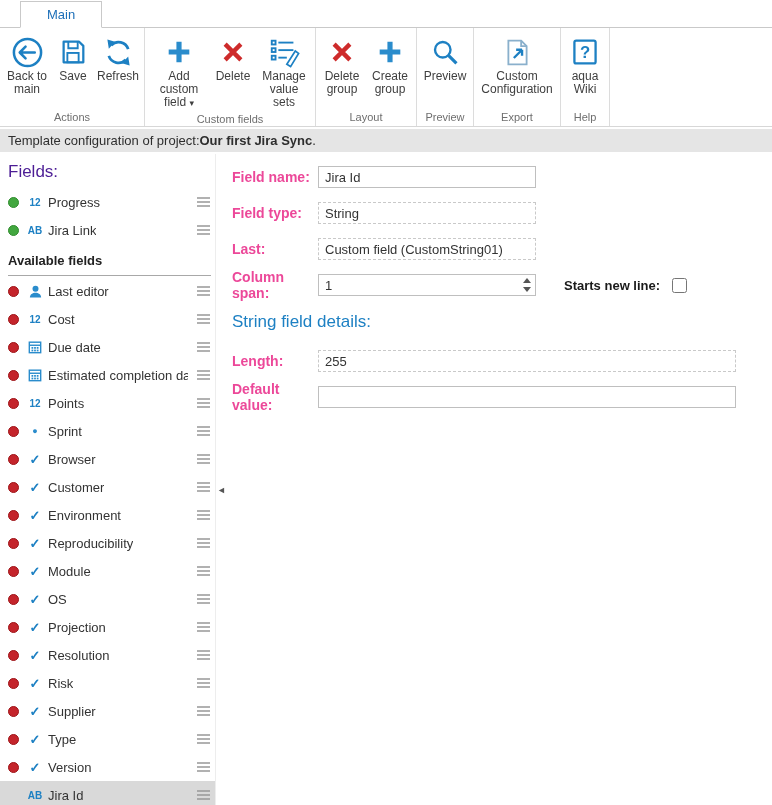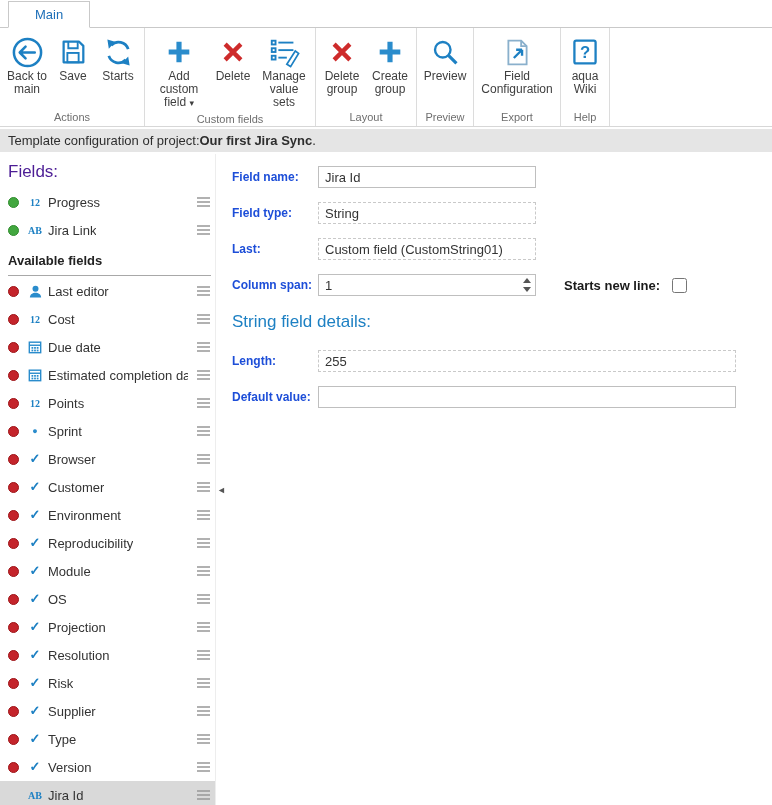--- a/index.html
+++ b/index.html
@@ -2,21 +2,21 @@
 <html><head>
 <meta charset="utf-8">
 <style>
   * { box-sizing: border-box; }
   html,body { margin:0; padding:0; }
   body {
     width:772px; height:805px; position:relative; overflow:hidden;
     background:#fff; font-family:"Liberation Sans", sans-serif; color:#333;
   }
   
-  .tabrow { height:28px; border-bottom:1px solid #c9c9c9; display:flex; align-items:flex-end; padding-left:8px; background:#fff; }
+  .tabrow { height:28px; border-bottom:1px solid #c9c9c9; display:flex; align-items:flex-end; padding-left:20px; background:#fff; }
   .tab {
     height:27px; line-height:26px; padding:0 26px; border:1px solid #c9c9c9; border-bottom:1px solid #fff;
     color:#1d6fb8; font-size:13px; background:#fff; margin-bottom:-1px; position:relative; z-index:2; cursor:pointer;
   }
   
   .ribbon { display:flex; align-items:stretch; height:99px; border-bottom:1px solid #d7d7d7; background:#fff; }
   .rgroup { display:flex; flex-direction:column; border-right:1px solid #dcdcdc; padding:1px 2px 0; }
   .rbuttons { display:flex; flex:1; align-items:flex-start; justify-content:center; }
   .rgrouplabel { font-size:11px; color:#6e6e6e; text-align:center; padding:1px 4px 3px; white-space:nowrap; }
   .rbtn { display:flex; flex-direction:column; align-items:center; padding:5px 2px 2px; cursor:pointer; }
@@ -28,34 +28,34 @@
   .banner { margin-top:2px; height:23px; background:#e5e5e5; font-size:13px; color:#2e2e2e; display:flex; align-items:center; padding-left:8px; }
   .banner b { font-weight:bold; }
   
   .sidebar { position:absolute; left:0; top:154px; width:216px; bottom:0; overflow:hidden; border-right:1px solid #ededed; }
   .sidebar-title { color:#4c1d95; font-size:17px; padding:8px 0 6px 8px; }
   .field-item { height:28px; display:flex; align-items:center; padding-left:8px; position:relative; font-size:13px; color:#333; cursor:pointer; }
   .field-item.selected { background:#d9d9d9; }
   .status-dot { width:11px; height:11px; border-radius:50%; margin-right:7px; flex:0 0 auto; }
   .status-green { background:#42a73f; border:1px solid #2f8c2d; }
   .status-red { background:#c4242b; border:1px solid #9e1418; }
-  .type-icon { width:18px; margin-right:4px; display:flex; align-items:center; justify-content:center; flex:0 0 auto;font-family:Liberation Serif, serif; }
+  .type-icon { width:18px; margin-right:4px; display:flex; align-items:center; justify-content:center; flex:0 0 auto; }
   .txticon { color:#1d80c3; font-size:10px; font-weight:bold; }
   .checkicon { color:#1d80c3; font-size:13px; font-weight:bold; }
   .sprinticon { color:#2a8ccc; font-size:9px; }
   .field-label { white-space:nowrap; overflow:hidden; max-width:140px; }
   .handle { position:absolute; right:5px; top:50%; transform:translateY(-50%); display:flex; cursor:grab; }
   .avail-header { font-weight:bold; font-size:13px; color:#222; padding:9px 0 7px 8px; }
   .avail-sep { border-bottom:1px solid #a8a8a8; margin:0 4px 1px 8px; }
   
   .content { position:absolute; left:217px; top:154px; right:0; bottom:0; background:#fff; }
   .collapse-arrow { position:absolute; left:0; top:331px; font-size:9px; color:#555; cursor:pointer; }
   .form { position:absolute; left:15px; top:12px; right:16px; }
   .frow { display:flex; align-items:center; margin-bottom:14px; height:22px; }
-  .flabel { width:86px; font-weight:bold; font-size:12px; color:#1d4ed8; flex:0 0 auto; }
+  .flabel { width:86px; font-weight:bold; font-size:14px; color:#ec4899; flex:0 0 auto; }
   .inp {
     height:22px; border:1px solid #bfbfbf; font-size:13px; padding:0 6px; color:#333;
     font-family:inherit; background:#fff; outline:none;
   }
   .dashed { border:1px dashed #c9c9c9; }
   .w-short { width:218px; }
   .w-long { width:418px; }
   .spinner-wrap { position:relative; display:inline-block; }
   .spinner-wrap .inp { padding-right:18px; }
   .spin { position:absolute; right:5px; width:0; height:0; cursor:pointer; }
@@ -97,21 +97,21 @@
       </div>
       <div class="rbtn w48">
         <span class="ricon">
           <svg width="31" height="31" viewBox="0 0 32 32">
               <path d="M26 12.5 A10.5 10.5 0 0 0 8.5 8.5" stroke="#1d80c3" stroke-width="2.8" fill="none"></path>
               <polygon points="4.5,2.5 12.5,5 6,12" fill="#1d80c3"></polygon>
               <path d="M6 19.5 A10.5 10.5 0 0 0 23.5 23.5" stroke="#1d80c3" stroke-width="2.8" fill="none"></path>
               <polygon points="27.5,29.5 19.5,27 26,20" fill="#1d80c3"></polygon>
             </svg>
         </span>
-        <span class="rlabel">Starts</span>
+        <span class="rlabel">Refresh</span>
       </div>
     </div>
     <div class="rgrouplabel">Actions</div>
   </div>
 
   <div class="rgroup">
     <div class="rbuttons">
       <div class="rbtn w64">
         <span class="ricon">
           <svg width="30" height="30" viewBox="0 0 32 32">
@@ -188,21 +188,21 @@
   <div class="rgroup">
     <div class="rbuttons">
       <div class="rbtn w82">
         <span class="ricon">
           <svg width="31" height="31" viewBox="0 0 34 34">
               <path d="M7 4 h14 l6 6 v20 H7 z" fill="none" stroke="#8ab0cc" stroke-width="2"></path>
               <path d="M21 4 v6 h6" fill="none" stroke="#8ab0cc" stroke-width="2"></path>
               <path d="M13 23 L22 14 M22 14 h-6.5 M22 14 v6.5" stroke="#1d80c3" stroke-width="2.6" fill="none"></path>
             </svg>
         </span>
-        <span class="rlabel">Field Configuration</span>
+        <span class="rlabel">Custom Configuration</span>
       </div>
     </div>
     <div class="rgrouplabel">Export</div>
   </div>
 
   <div class="rgroup">
     <div class="rbuttons">
       <div class="rbtn w44">
         <span class="ricon">
           <svg width="30" height="30" viewBox="0 0 34 34">

